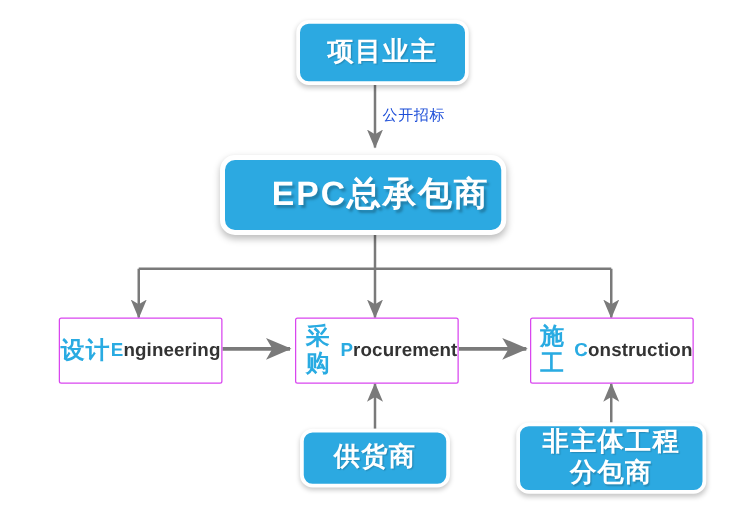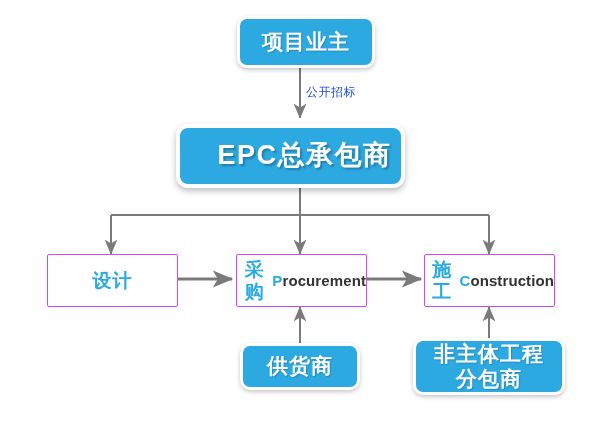--- a/index.html
+++ b/index.html
@@ -140,20 +140,21 @@
   </div>
 
   <span class="edge-caption" style="left:306px; top:84px;">公开招标</span>
 
   <div class="node-solid node-epc" style="left:176px; top:124px; width:229px; height:64px;padding-left:28px;">
     <span class="label">EPC总承包商</span>
   </div>
 
   <div class="node-outline" style="left:47px; top:254px; width:131px; height:53px;">
     <span class="cn">设计</span>
+    <span class="en"><span class="initial">E</span><span>ngineering</span></span>
   </div>
 
   <div class="node-outline" style="left:236px; top:254px; width:131px; height:53px;">
     <span class="cn">采购</span>
     <span class="en"><span class="initial">P</span><span>rocurement</span></span>
   </div>
 
   <div class="node-outline" style="left:424px; top:254px; width:131px; height:53px;">
     <span class="cn">施工</span>
     <span class="en"><span class="initial">C</span><span>onstruction</span></span>

